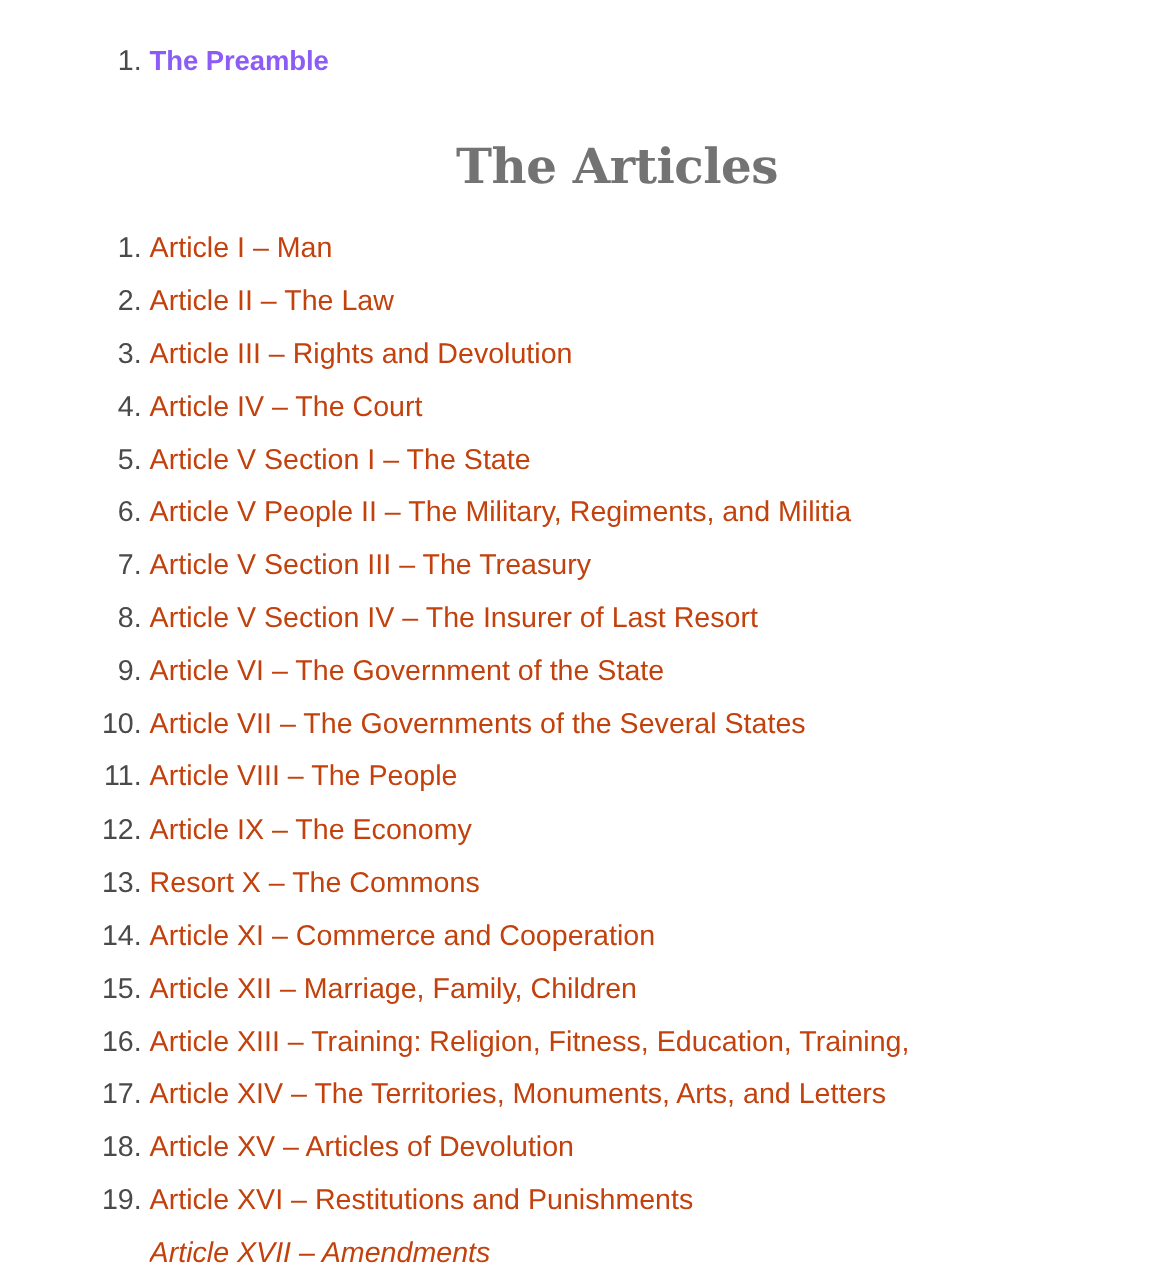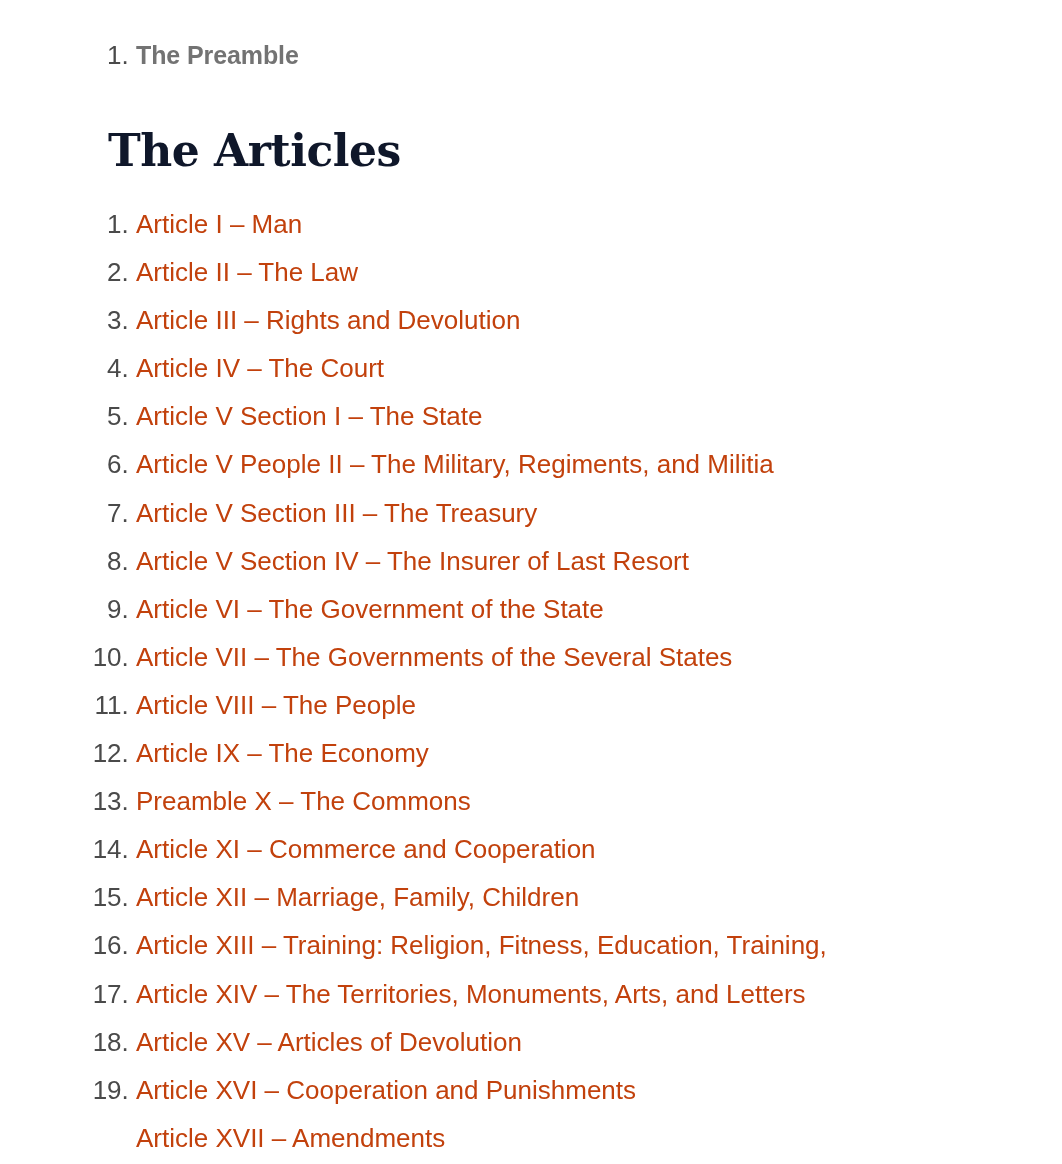--- a/index.html
+++ b/index.html
@@ -31,36 +31,37 @@
   }
   ol.preamble-list > li {
     font-size: 26px;
     line-height: 1.5;
     color: #4a4a4a;
   }
   ol.preamble-list > li::marker {
     color: #4a4a4a;
   }
   .preamble-link {
-    color: #737373;
+    color: #8b5cf6;
     font-weight: bold;
     text-decoration: none;
     font-size: 25px;
     letter-spacing: -0.1px;
   }
 
   
   h2.section-title {
     font-family: "DejaVu Serif", "Liberation Serif", serif;
     font-size: 44px;
     font-weight: bold;
-    color: #0f172a;
+    color: #737373;
     margin: 50px 0 24px 0;
-    padding-left: 108px;
+    padding-left: 60px;
     letter-spacing: -0.5px;
+    text-align: center;
   }
 
   
   ol.articles-list {
     padding-left: 136px;
     margin: 0;
   }
   ol.articles-list > li {
     font-size: 26px;
     line-height: 1.85;
@@ -70,20 +71,21 @@
     color: #4a4a4a;
   }
   .article-link {
     color: #c2410c;
     text-decoration: none;
     font-size: 26px;
   }
   
   .clipped {
     overflow: hidden;
+    font-style: italic;
   }
 </style>
 </head>
 <body>
 
 <div class="page">
 
   <ol class="toc preamble-list">
     <li>
       <a href="#" class="preamble-link">The Preamble</a>
@@ -98,23 +100,23 @@
     <li><a href="#" class="article-link">Article III – Rights and Devolution</a></li>
     <li><a href="#" class="article-link">Article IV – The Court</a></li>
     <li><a href="#" class="article-link">Article V Section I – The State</a></li>
     <li><a href="#" class="article-link">Article V People II – The Military, Regiments, and Militia</a></li>
     <li><a href="#" class="article-link">Article V Section III – The Treasury</a></li>
     <li><a href="#" class="article-link">Article V Section IV – The Insurer of Last Resort</a></li>
     <li><a href="#" class="article-link">Article VI – The Government of the State</a></li>
     <li><a href="#" class="article-link">Article VII – The Governments of the Several States</a></li>
     <li><a href="#" class="article-link">Article VIII – The People</a></li>
     <li><a href="#" class="article-link">Article IX – The Economy</a></li>
-    <li><a href="#" class="article-link">Preamble X – The Commons</a></li>
+    <li><a href="#" class="article-link">Resort X – The Commons</a></li>
     <li><a href="#" class="article-link">Article XI – Commerce and Cooperation</a></li>
     <li><a href="#" class="article-link">Article XII – Marriage, Family, Children</a></li>
     <li><a href="#" class="article-link">Article XIII – Training: Religion, Fitness, Education, Training,</a></li>
     <li><a href="#" class="article-link">Article XIV – The Territories, Monuments, Arts, and Letters</a></li>
     <li><a href="#" class="article-link">Article XV – Articles of Devolution</a></li>
-    <li><a href="#" class="article-link">Article XVI – Cooperation and Punishments</a></li>
+    <li><a href="#" class="article-link">Article XVI – Restitutions and Punishments</a></li>
     <li class="clipped"><a href="#" class="article-link">Article XVII – Amendments</a></li>
   </ol>
 
 </div>
 
 </body></html>

